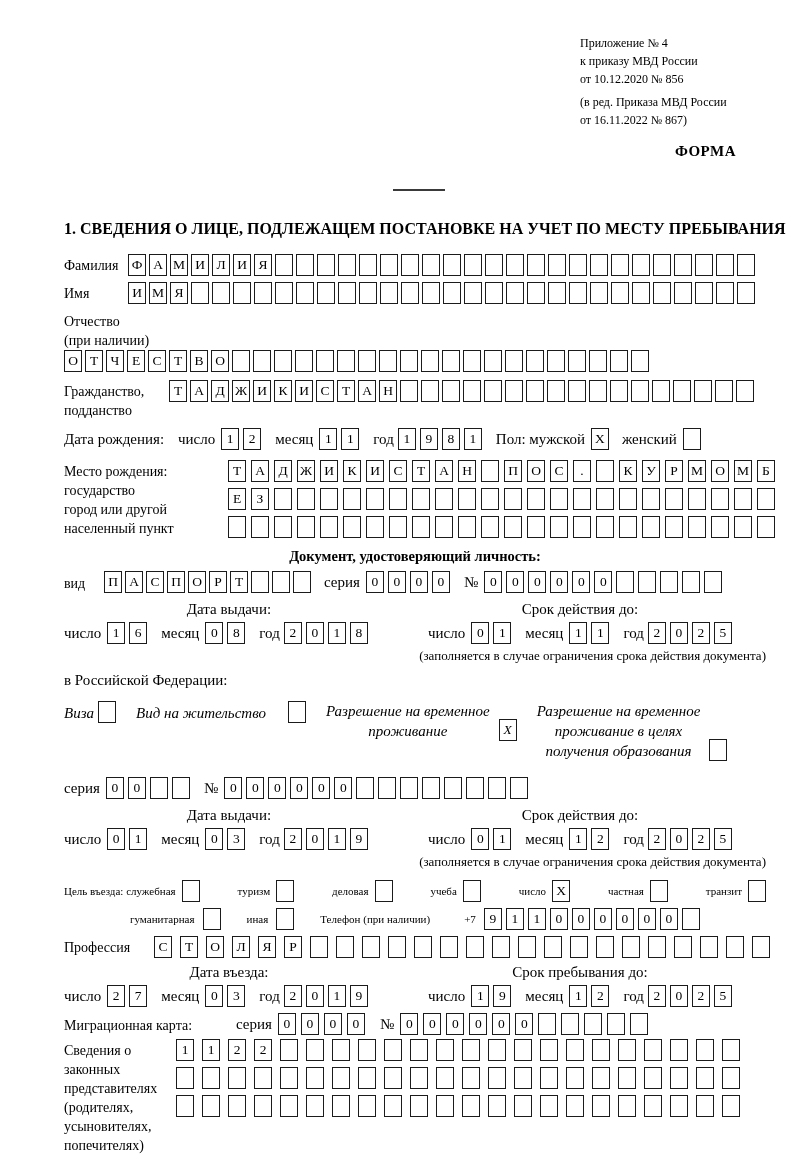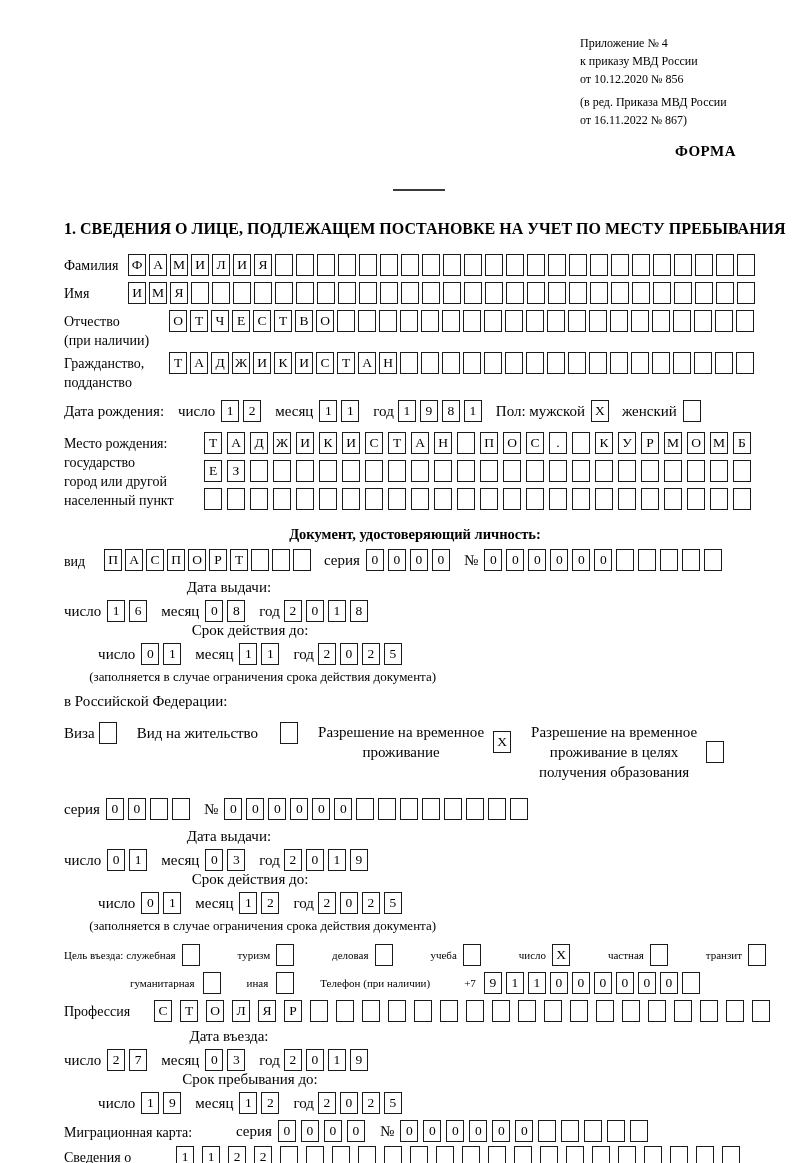--- a/index.html
+++ b/index.html
@@ -34,31 +34,31 @@
   .cells:last-child .cell:last-child { margin-right:0; }
 
   .il { font-size:15px; line-height:22px; flex:none; margin:0 6px 0 10px; }
   .il.first { margin-left:0; }
 
   .stack { display:flex; flex-direction:column; }
   .stack .cells { margin-bottom:6px; }
 
   .center-bold { text-align:center; font-weight:bold; font-size:14.5px; margin:4px 0 6px 0; }
 
-  .dates { display:flex; margin-top:8px; margin-bottom:4px;flex-direction:column; }
+  .dates { display:flex; margin-top:8px; margin-bottom:4px; }
   .dcol { width:47%; } .dcol.right { width:53%; }
   .dhead { text-align:center; font-size:15px; margin-bottom:4px; }
   .dline { display:flex; align-items:flex-start; }
   .note { font-size:13px; line-height:16px; margin-top:4px; }
   .note.right { text-align:right; }
 
   .plain { font-size:15px; line-height:25px; }
 
   .rvp { display:flex; align-items:flex-start; margin-top:8px; margin-bottom:12px; }
-  .rvp-item { display:flex; align-items:center; flex:none; }
+  .rvp-item { display:flex; align-items:flex-end; flex:none;font-style:italic; }
   .rvp-item + .rvp-item { margin-left:20px; }
   .rvp-lbl { font-size:15px; line-height:20px; }
   .rvp-lbl.multi { white-space:pre-line; text-align:center; }
   .rvp-box { margin-left:9px; }
 
   .purpose { display:flex; justify-content:space-between; align-items:flex-start; margin-top:10px; margin-bottom:0; }
   .pitem { display:flex; align-items:flex-start; }
   .plbl { font-size:11px; line-height:22px; margin-right:6px; }
   .purpose2 { display:flex; align-items:flex-start; margin-left:66px; margin-top:6px; margin-bottom:6px; }
   .purpose2 .plbl { margin-right:8px; }
@@ -150,21 +150,21 @@
         <span class="cell"></span>
         <span class="cell"></span>
         <span class="cell"></span>
         <span class="cell"></span>
         <span class="cell"></span>
         <span class="cell"></span>
         <span class="cell"></span>
       </div>
   </div>
 
-  <div class="row" style="margin-bottom:2px;">
+  <div class="row" style="margin-bottom:8px;flex-direction:column;">
     <div class="lbl w105">Отчество
 (при наличии)</div>
     <div class="cells">
         <span class="cell">О</span>
         <span class="cell">Т</span>
         <span class="cell">Ч</span>
         <span class="cell">Е</span>
         <span class="cell">С</span>
         <span class="cell">Т</span>
         <span class="cell">В</span>
@@ -249,21 +249,21 @@
     <span class="il">Пол: мужской</span>
     <div class="cells">
         <span class="cell">X</span>
       </div>
     <span class="il">женский</span>
     <div class="cells">
         <span class="cell"></span>
       </div>
   </div>
 
-  <div class="row" style="margin-bottom:10px;">
+  <div class="row" style="margin-bottom:4px;gap:24px;">
     <div class="lbl w140">Место рождения:
 государство
 город или другой
 населенный пункт</div>
     <div class="stack">
       <div class="cells g5">
           <span class="cell">Т</span>
           <span class="cell">А</span>
           <span class="cell">Д</span>
           <span class="cell">Ж</span>

